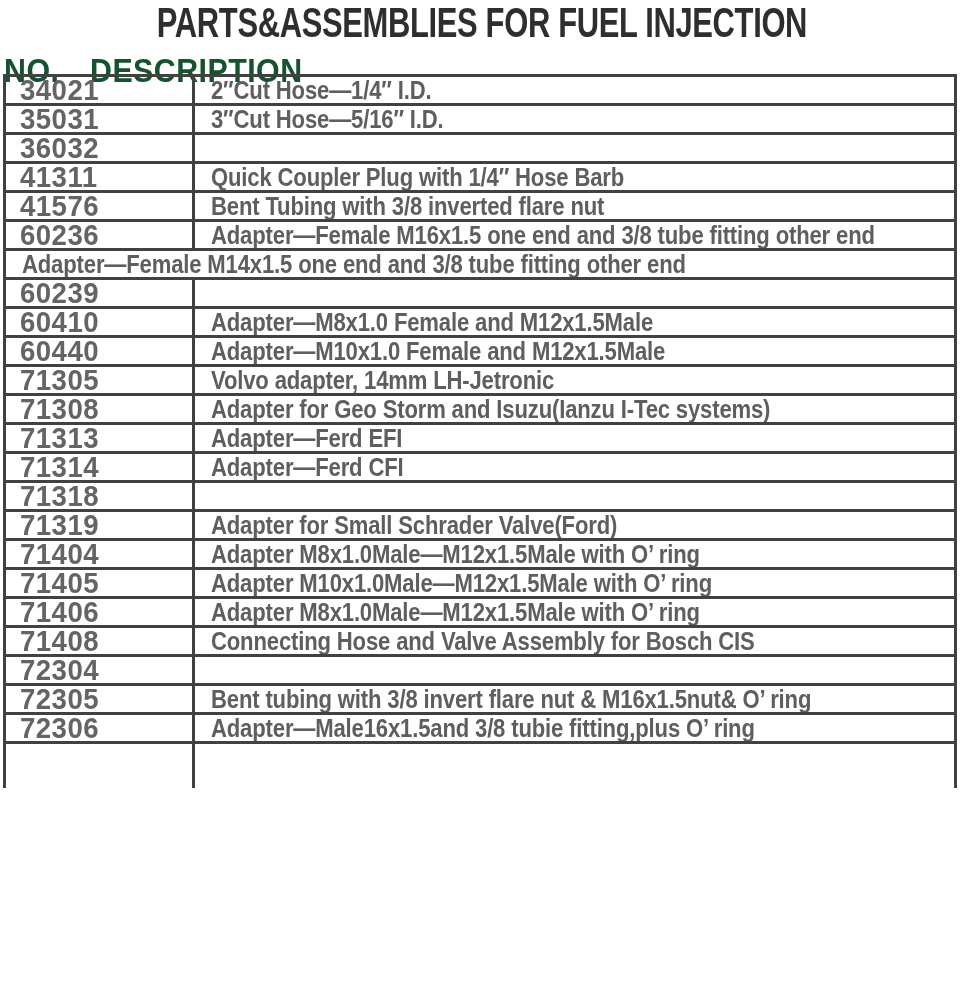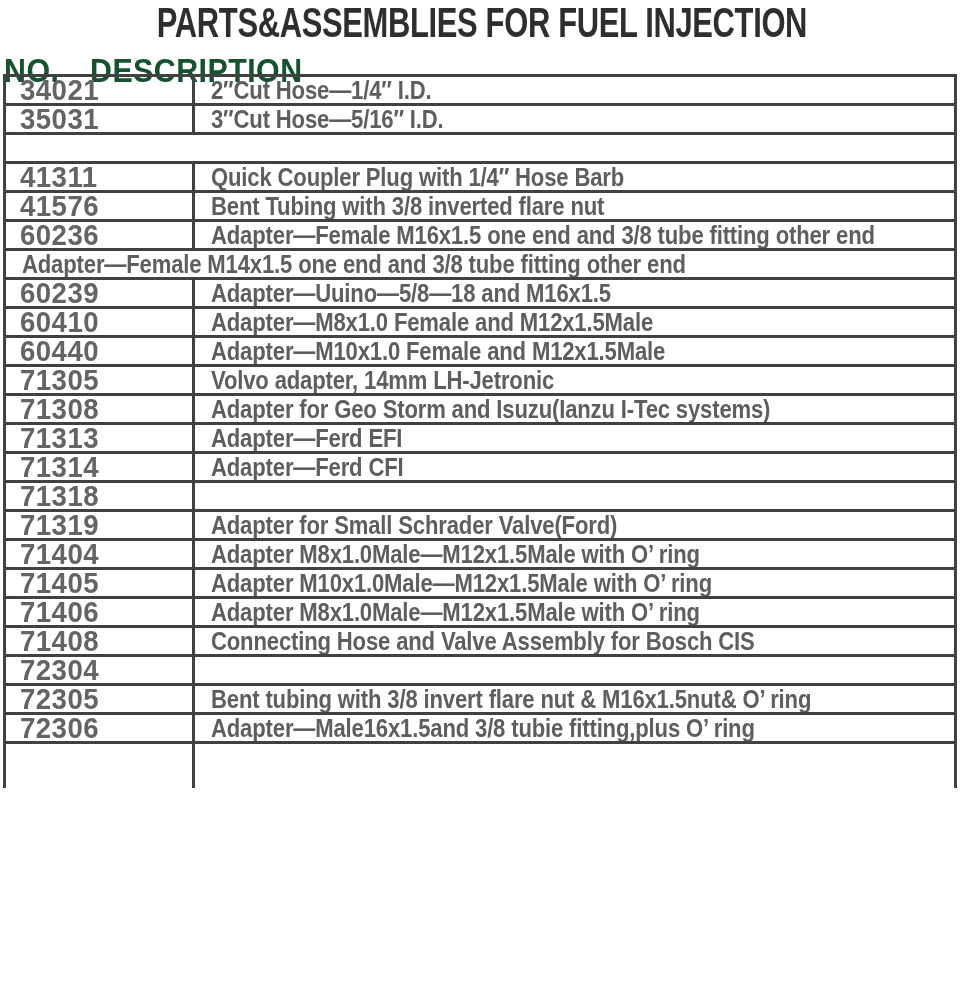--- a/index.html
+++ b/index.html
@@ -117,20 +117,23 @@
   <div class="tr">
     <div class="td no">
       <span class="txt num">35031</span>
     </div>
     <div class="td desc">
       <span class="txt descx">3″Cut Hose—5/16″ I.D.</span>
     </div>
   </div>
 
   <div class="tr">
+    <div class="td no">
+      <span class="txt num">36032</span>
+    </div>
   </div>
 
   <div class="tr">
     <div class="td no">
       <span class="txt num">41311</span>
     </div>
     <div class="td desc">
       <span class="txt descx">Quick Coupler Plug with 1/4″ Hose Barb</span>
     </div>
   </div>
@@ -156,23 +159,20 @@
   <div class="tr">
     <div class="td desc">
       <span class="txt descx">Adapter—Female M14x1.5 one end and 3/8 tube fitting other end</span>
     </div>
   </div>
 
   <div class="tr">
     <div class="td no">
       <span class="txt num">60239</span>
     </div>
-    <div class="td desc">
-      <span class="txt descx">Adapter—Uuino—5/8—18 and M16x1.5</span>
-    </div>
   </div>
 
   <div class="tr">
     <div class="td no">
       <span class="txt num">60410</span>
     </div>
     <div class="td desc">
       <span class="txt descx">Adapter—M8x1.0 Female and M12x1.5Male</span>
     </div>
   </div>

